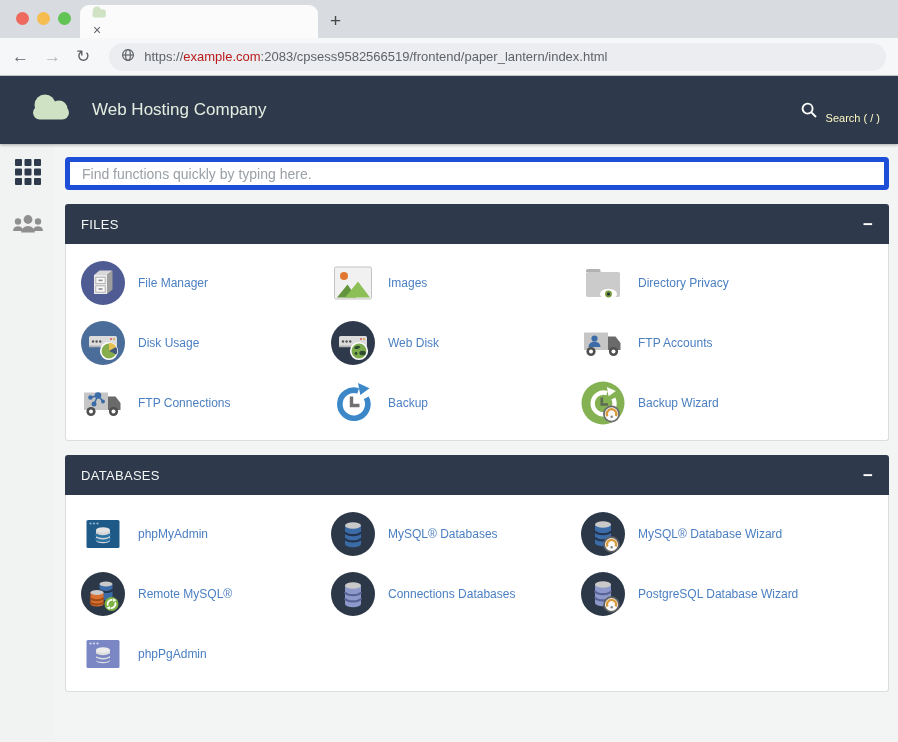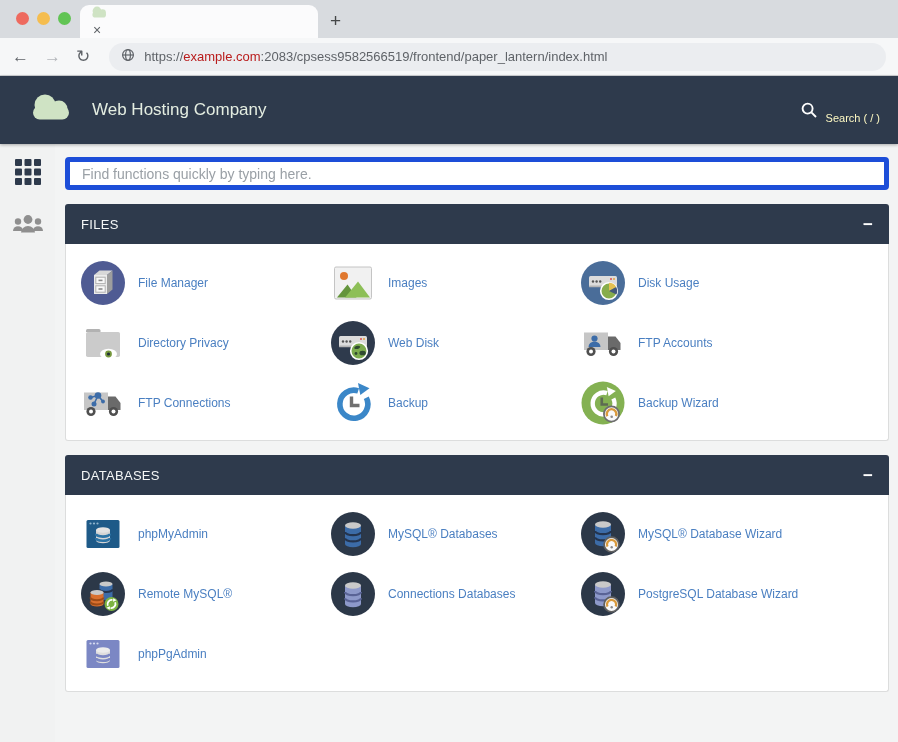--- a/index.html
+++ b/index.html
@@ -179,47 +179,47 @@
                 <polygon points="7,37.5 17.5,24.5 26.5,37.5" fill="#64953c"></polygon>
                 <polygon points="15,37.5 28,21.5 40,37.5" fill="#8dbf57"></polygon>
               </svg>
           </span>
           <span class="lbl">Images</span>
         </a>
 
         <a class="item">
           <span class="ic">
             <svg viewBox="0 0 46 46">
+                <path d="M6,12 V10.5 a1.5,1.5 0 0 1 1.5,-1.5 H19 a1.5,1.5 0 0 1 1.5,1.5 V12 Z" fill="#b2b2b2"></path>
+                <rect x="6" y="12" width="34" height="25" rx="1.8" fill="#cbcbcb"></rect>
+                <ellipse cx="28.5" cy="34" rx="8.5" ry="5.2" fill="#ffffff"></ellipse>
+                <circle cx="28.5" cy="34" r="3.4" fill="#76983d"></circle>
+                <circle cx="28.5" cy="34" r="1.6" fill="#222e38"></circle>
+              </svg>
+          </span>
+          <span class="lbl">Directory Privacy</span>
+        </a>
+
+        <a class="item">
+          <span class="ic">
+            <svg viewBox="0 0 46 46">
                 <circle cx="23" cy="23" r="22" fill="#4a6d99"></circle>
                 <rect x="9" y="16" width="28" height="11" rx="1.5" fill="#dcdcdc"></rect>
                 <rect x="9" y="25.5" width="28" height="1.8" rx="0.9" fill="#b5b5b5"></rect>
                 <circle cx="13" cy="21.5" r="1.2" fill="#555"></circle>
                 <circle cx="16.6" cy="21.5" r="1.2" fill="#555"></circle>
                 <circle cx="20.2" cy="21.5" r="1.2" fill="#555"></circle>
                 <circle cx="31" cy="19" r="1" fill="#d9534f"></circle>
                 <circle cx="34" cy="19" r="1" fill="#e8a33d"></circle>
                 <circle cx="29" cy="31" r="8.3" fill="#87ad4c" stroke="#fff" stroke-width="1.6"></circle>
                 <path d="M29,31 L29,22.7 A8.3,8.3 0 0 1 36.2,26.9 Z" fill="#e3c052"></path>
                 <path d="M29,31 L36.2,26.9 A8.3,8.3 0 0 1 36.4,34.5 Z" fill="#44597a"></path>
               </svg>
           </span>
           <span class="lbl">Disk Usage</span>
-        </a>
-
-        <a class="item">
-          <span class="ic">
-            <svg viewBox="0 0 46 46">
-                <path d="M6,12 V10.5 a1.5,1.5 0 0 1 1.5,-1.5 H19 a1.5,1.5 0 0 1 1.5,1.5 V12 Z" fill="#b2b2b2"></path>
-                <rect x="6" y="12" width="34" height="25" rx="1.8" fill="#cbcbcb"></rect>
-                <ellipse cx="28.5" cy="34" rx="8.5" ry="5.2" fill="#ffffff"></ellipse>
-                <circle cx="28.5" cy="34" r="3.4" fill="#76983d"></circle>
-                <circle cx="28.5" cy="34" r="1.6" fill="#222e38"></circle>
-              </svg>
-          </span>
-          <span class="lbl">Directory Privacy</span>
         </a>
 
         <a class="item">
           <span class="ic">
             <svg viewBox="0 0 46 46">
                 <circle cx="23" cy="23" r="22" fill="#2e3a4c"></circle>
                 <rect x="9" y="16" width="28" height="11" rx="1.5" fill="#dcdcdc"></rect>
                 <rect x="9" y="25.5" width="28" height="1.8" rx="0.9" fill="#b5b5b5"></rect>
                 <circle cx="13" cy="21.5" r="1.2" fill="#555"></circle>
                 <circle cx="16.6" cy="21.5" r="1.2" fill="#555"></circle>

